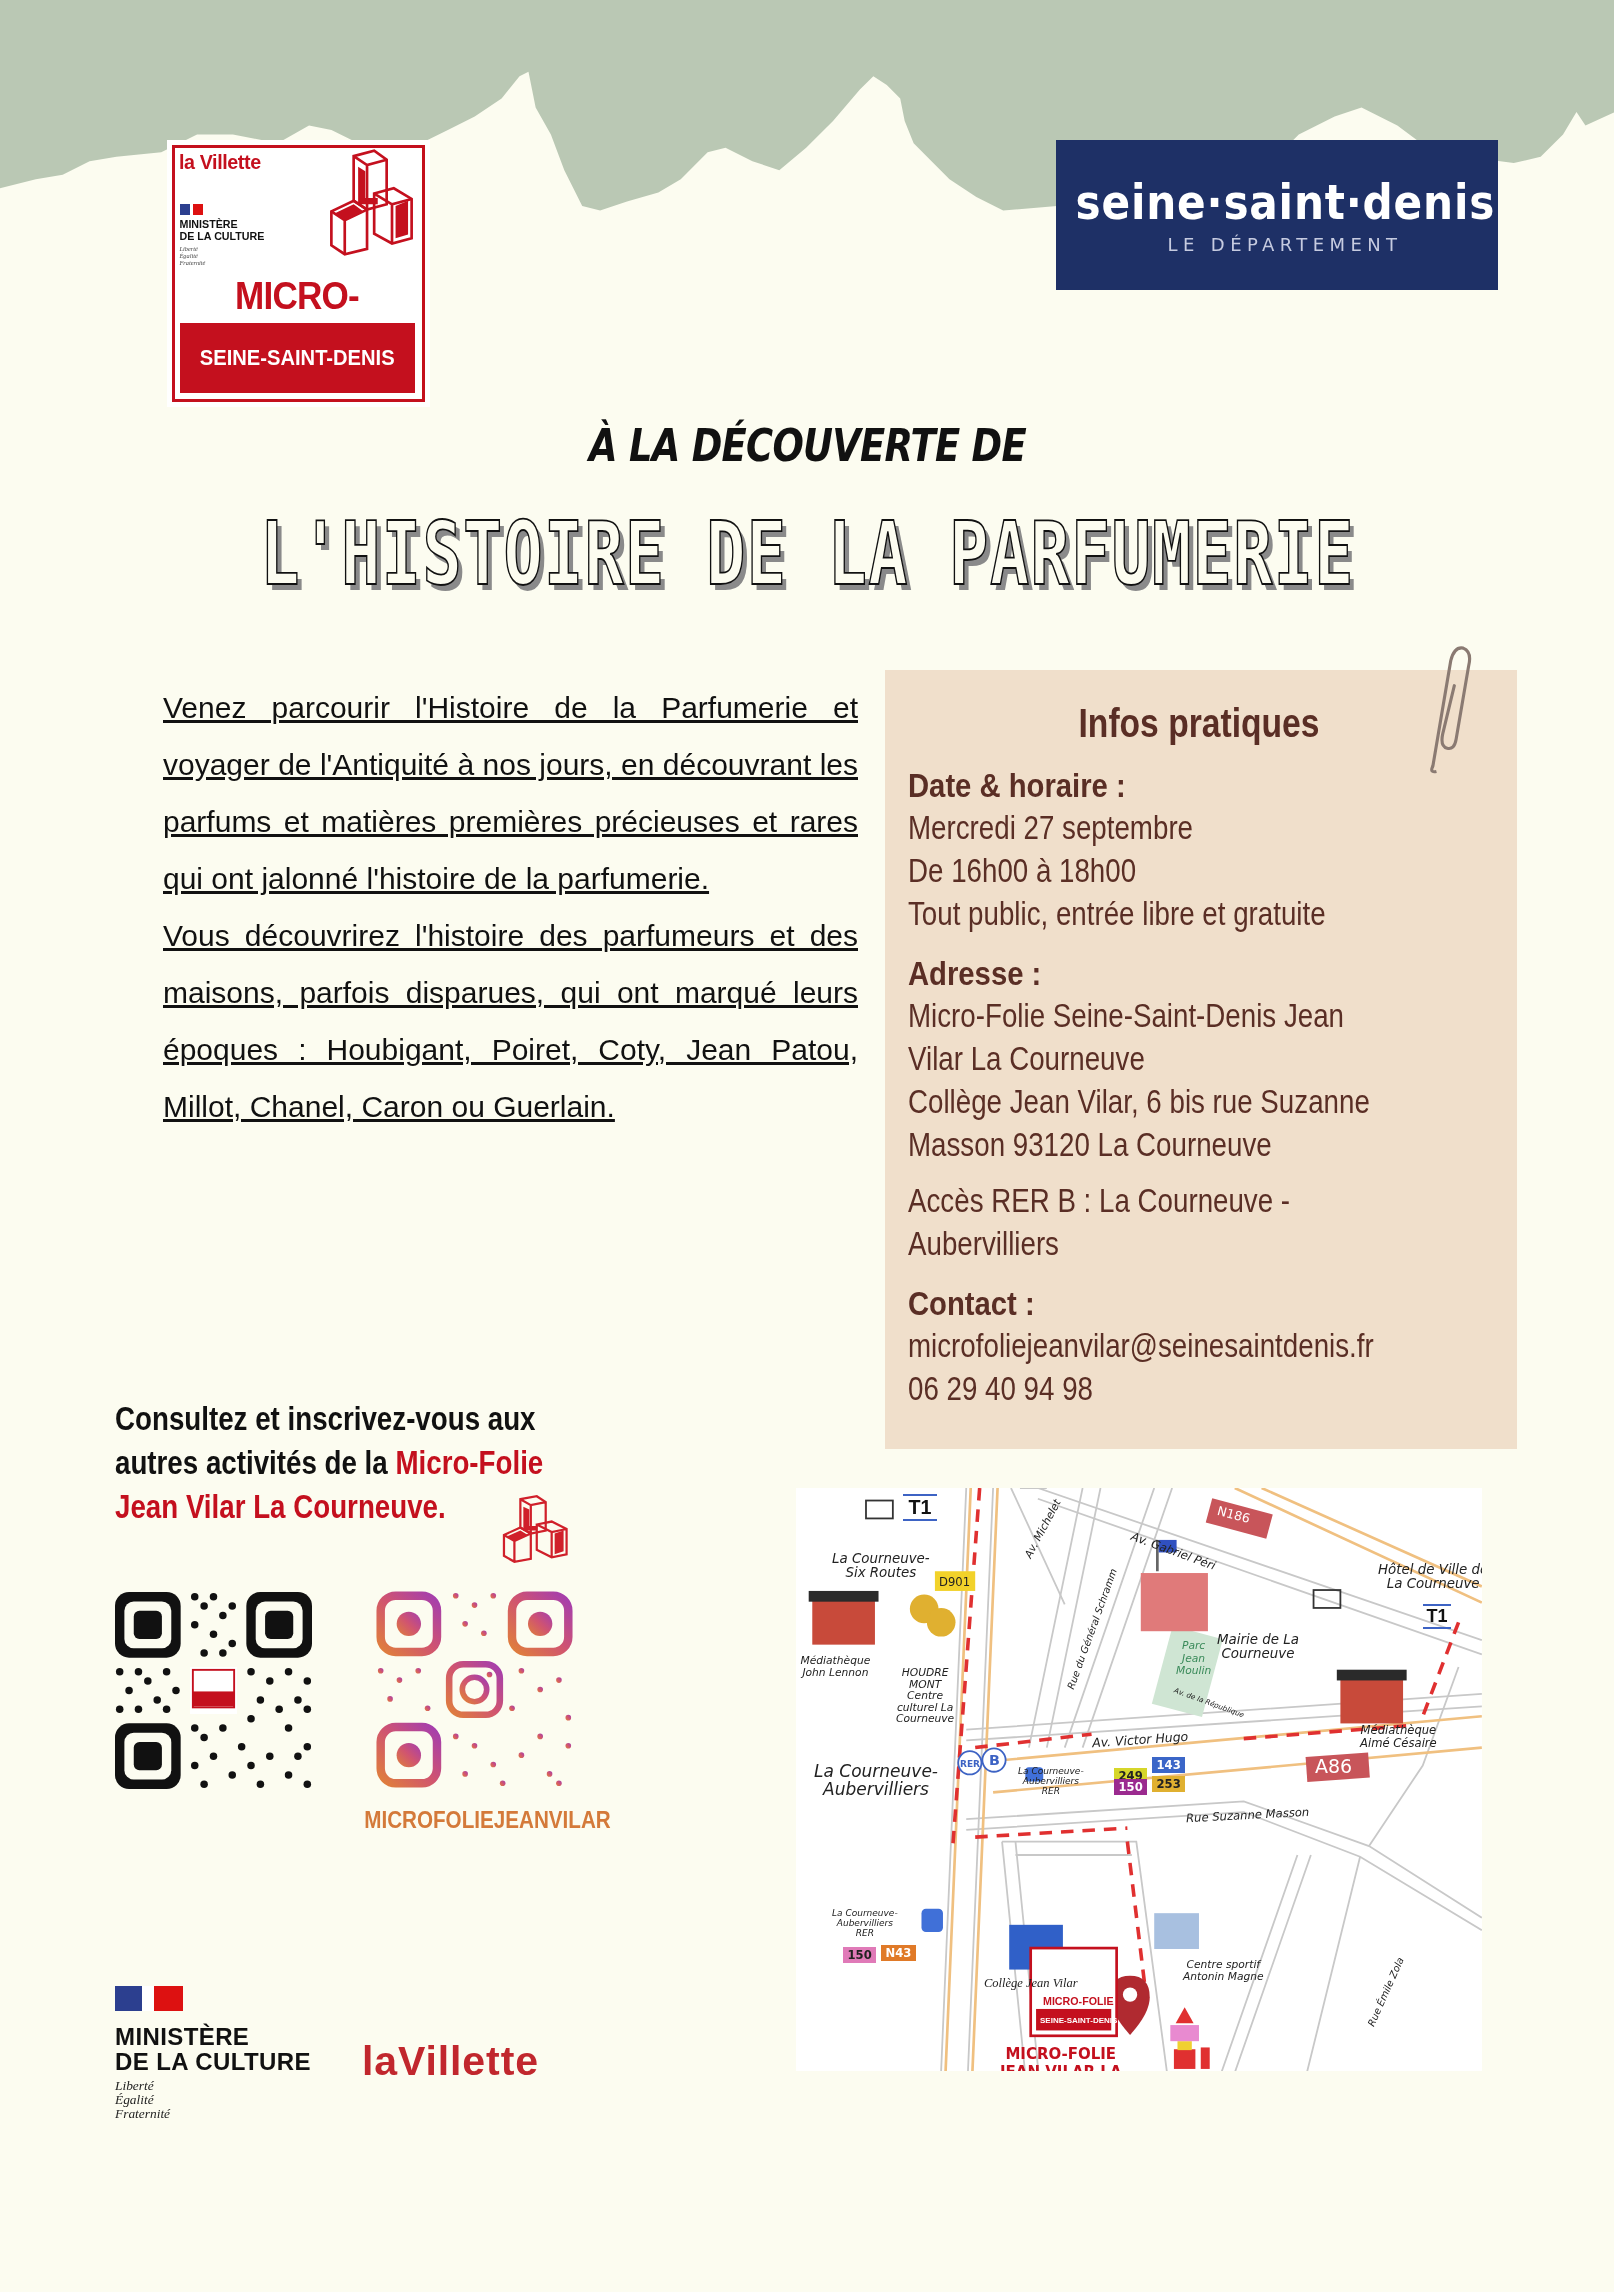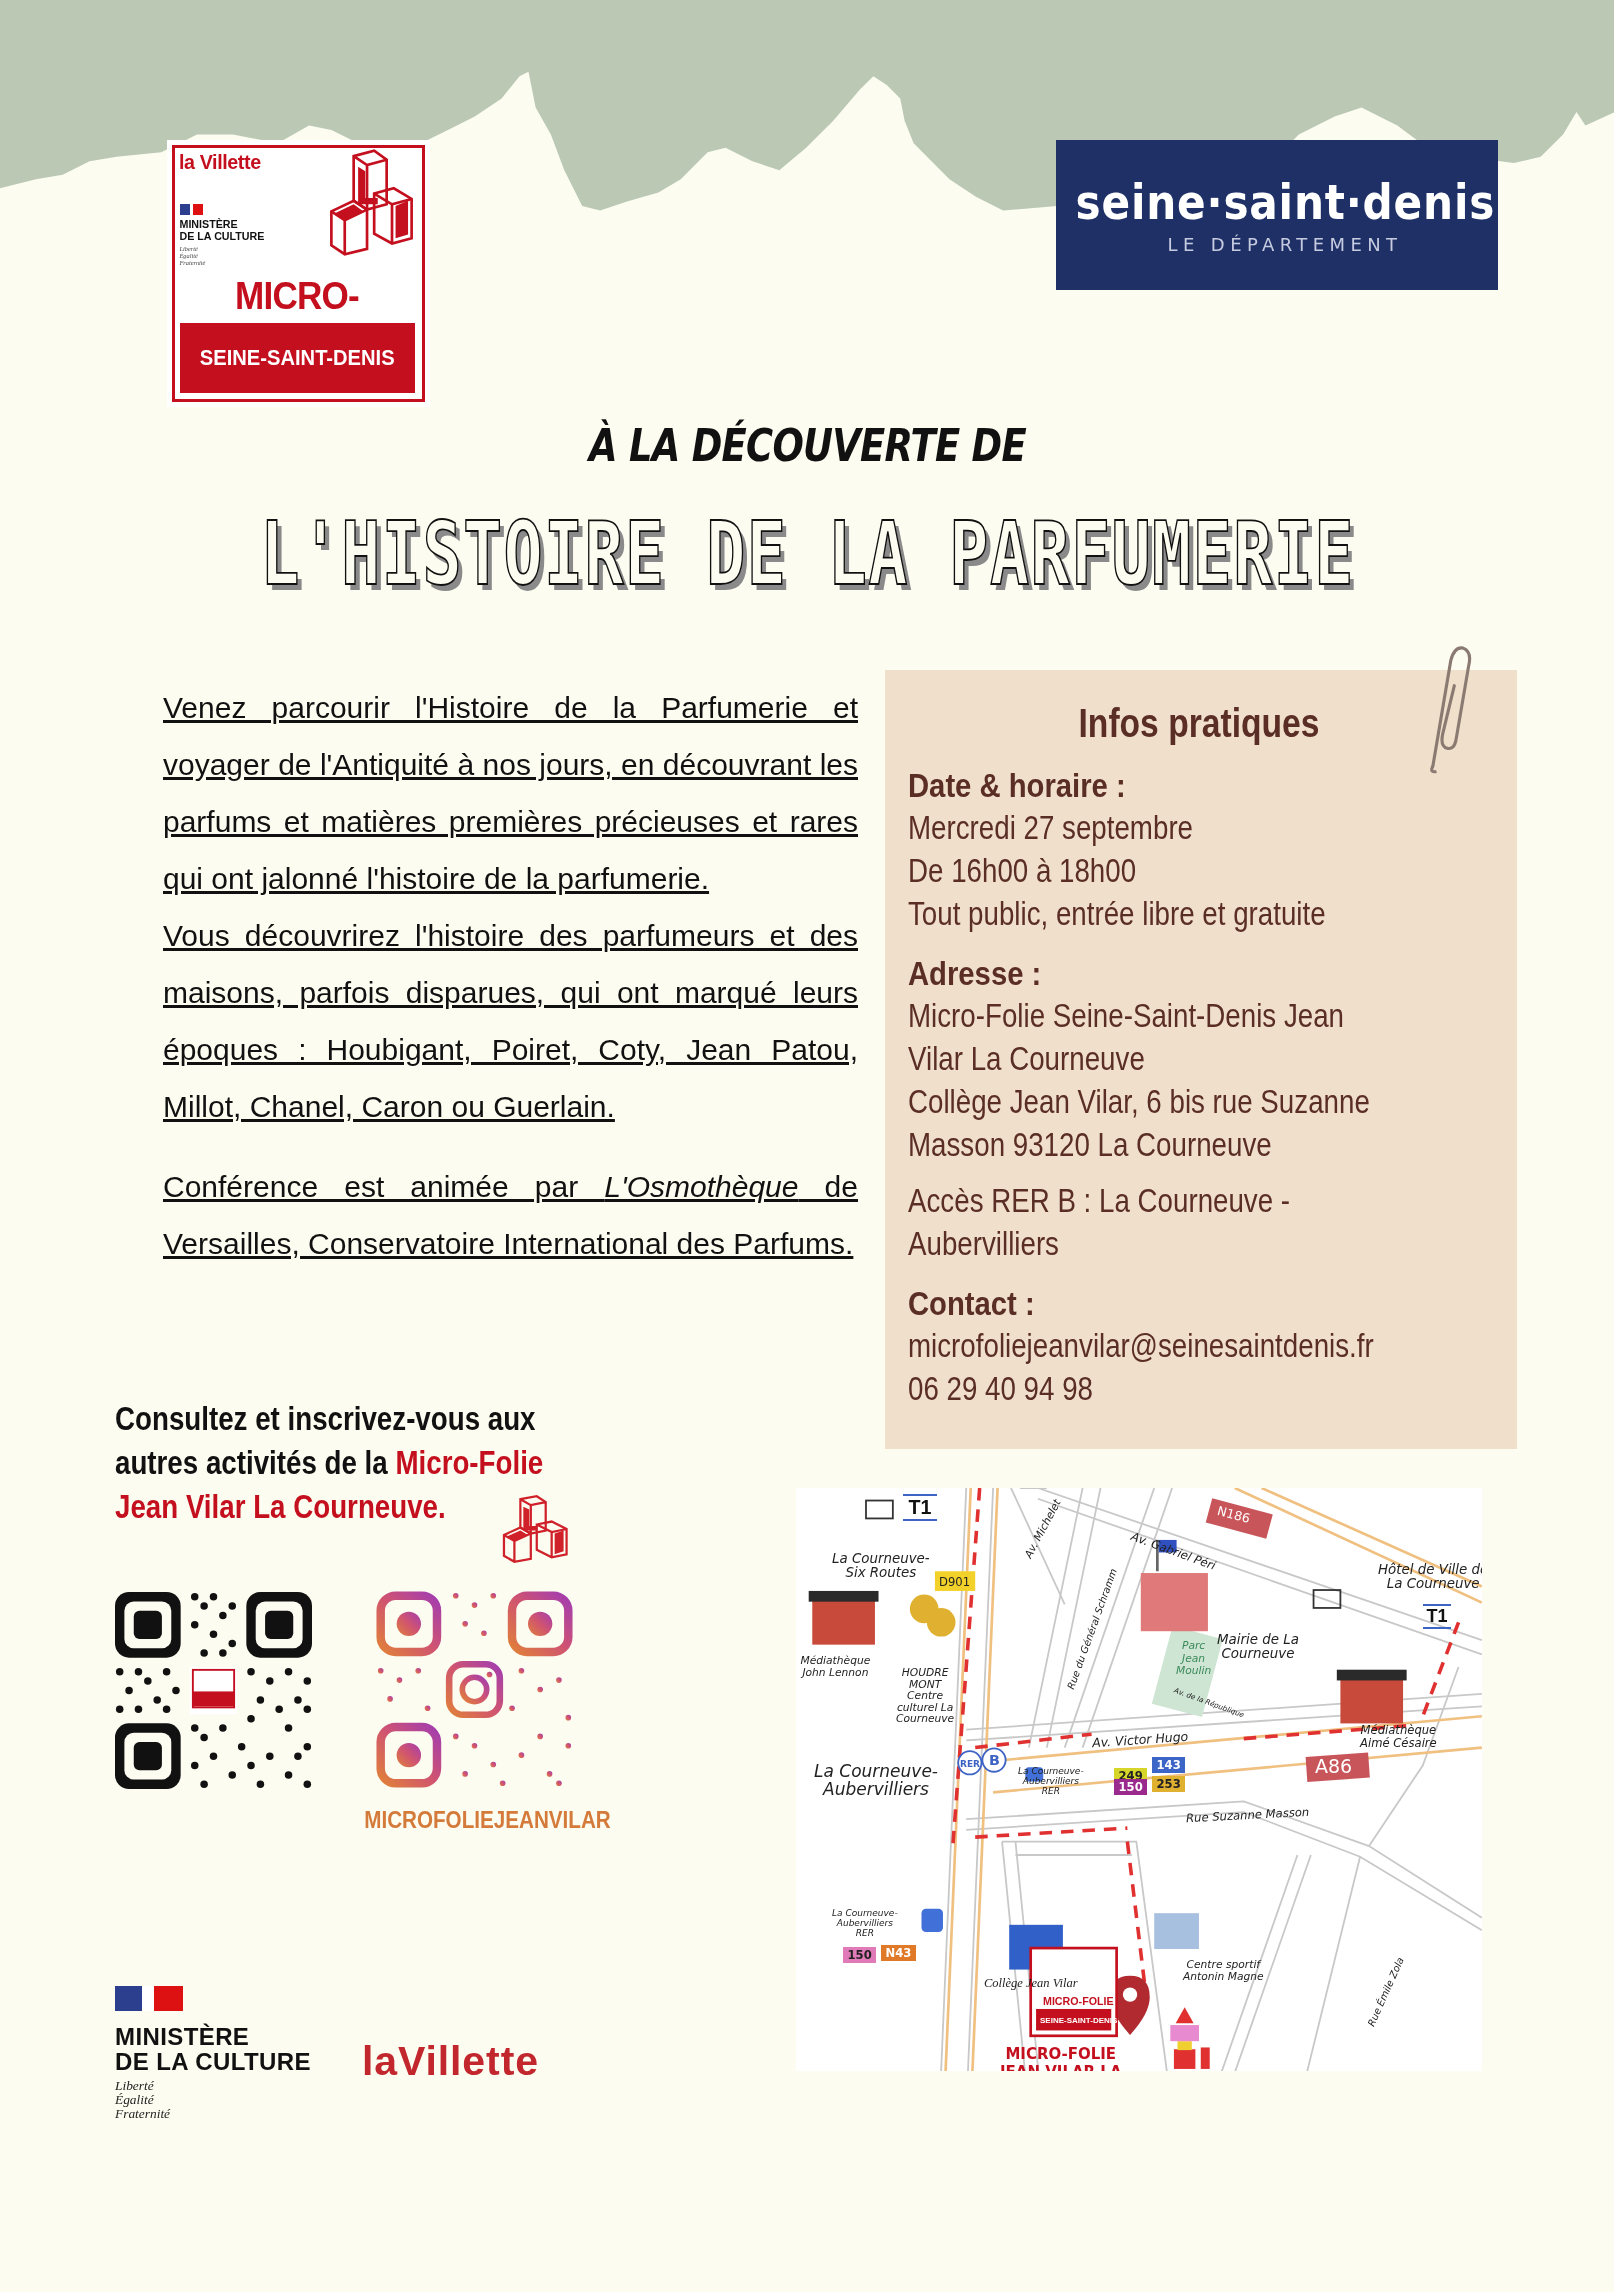--- a/index.html
+++ b/index.html
@@ -152,21 +152,20 @@
   <div class="name">seine·saint·denis</div>
   <div class="sub">LE DÉPARTEMENT</div>
 </div>
 
 <div class="kicker">À LA DÉCOUVERTE DE</div>
 <div class="main-title">L'HISTOIRE DE LA PARFUMERIE</div>
 
 <div class="body-text">
   <p>Venez parcourir l'Histoire de la Parfumerie et voyager de l'Antiquité à nos jours, en découvrant les parfums et matières premières précieuses et rares qui ont jalonné l'histoire de la parfumerie.</p>
   <p>Vous découvrirez l'histoire des parfumeurs et des maisons, parfois disparues, qui ont marqué leurs époques : Houbigant, Poiret, Coty, Jean Patou, Millot, Chanel, Caron ou Guerlain.</p>
-  <p class="gap"><span>Conférence est animée par </span><em>L'Osmothèque</em><span> de Versailles, Conservatoire International des Parfums.</span></p>
 </div>
 
 <div class="infos">
   <h2>Infos pratiques</h2>
   <span class="label">Date &amp; horaire :</span>
   <span class="line">Mercredi 27 septembre</span>
   <span class="line">De 16h00 à 18h00</span>
   <span class="line">Tout public, entrée libre et gratuite</span>
   <div class="gap"></div>
   <span class="label">Adresse :</span>

